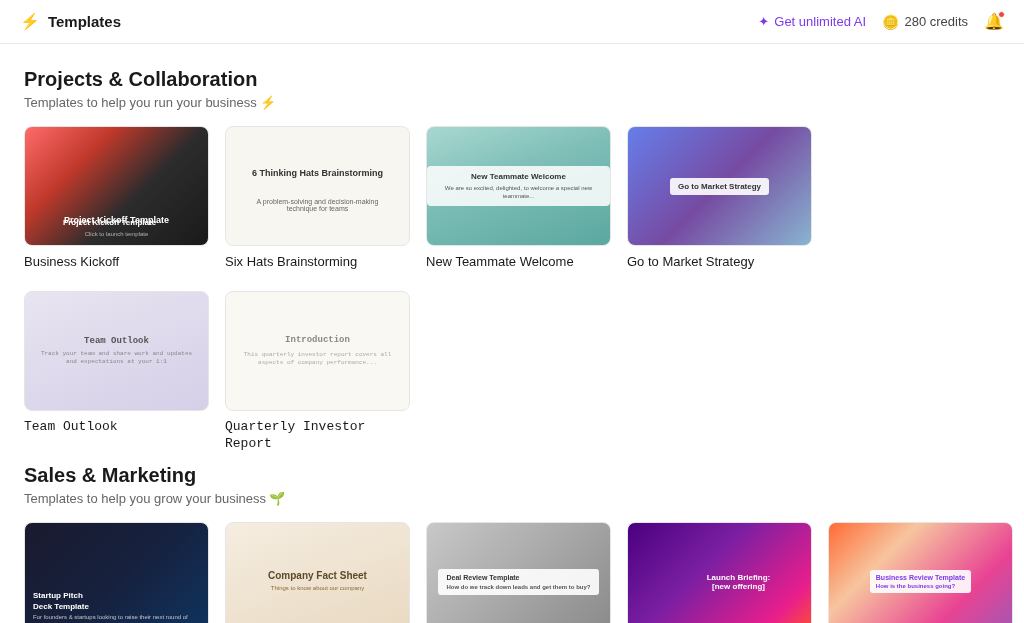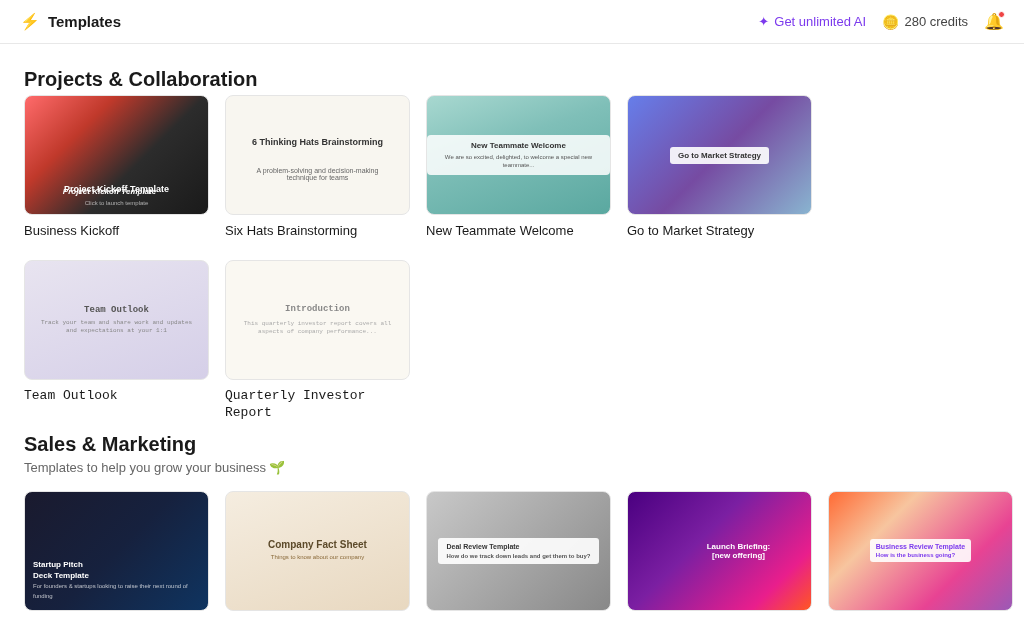--- a/index.html
+++ b/index.html
@@ -136,25 +136,28 @@
       <span class="bell-icon">🔔</span>
       <span class="bell-dot"></span>
     </div>
   </div>
 </div>
 
 <div class="main">
 
   <div class="section">
     <div class="section-title">Projects &amp; Collaboration</div>
+    <div class="section-subtitle">
+      Templates to help you run your business <span>⚡</span>
+    </div>
     <div class="template-grid">
 
       <div class="template-card">
         <div class="template-thumb thumb-project-kickoff">
-          <div style="position:absolute;bottom:18px;left:10px;right:24px;text-align:center;color:#fff;font-size:8px;font-weight:700;font-style:italic;">Project Kickoff Template</div>
+          <div style="position:absolute;bottom:18px;left:10px;right:24px;text-align:center;color:#fff;font-size:8px;font-weight:700;">Project Kickoff Template</div>
           <div style="position:absolute;bottom:8px;left:10px;right:10px;text-align:center;color:rgba(255,255,255,0.6);font-size:6px;">Click to launch template</div>
         </div>
         <div class="template-name">Business Kickoff</div>
       </div>
 
       <div class="template-card">
         <div class="template-thumb thumb-six-hats">
           <div style="display:flex;flex-direction:column;align-items:center;gap:12px;padding:10px;">
             <div class="thumb-six-hats-inner">6 Thinking Hats Brainstorming</div>
             <div class="thumb-six-hats-sub">A problem-solving and decision-making technique for teams</div>

